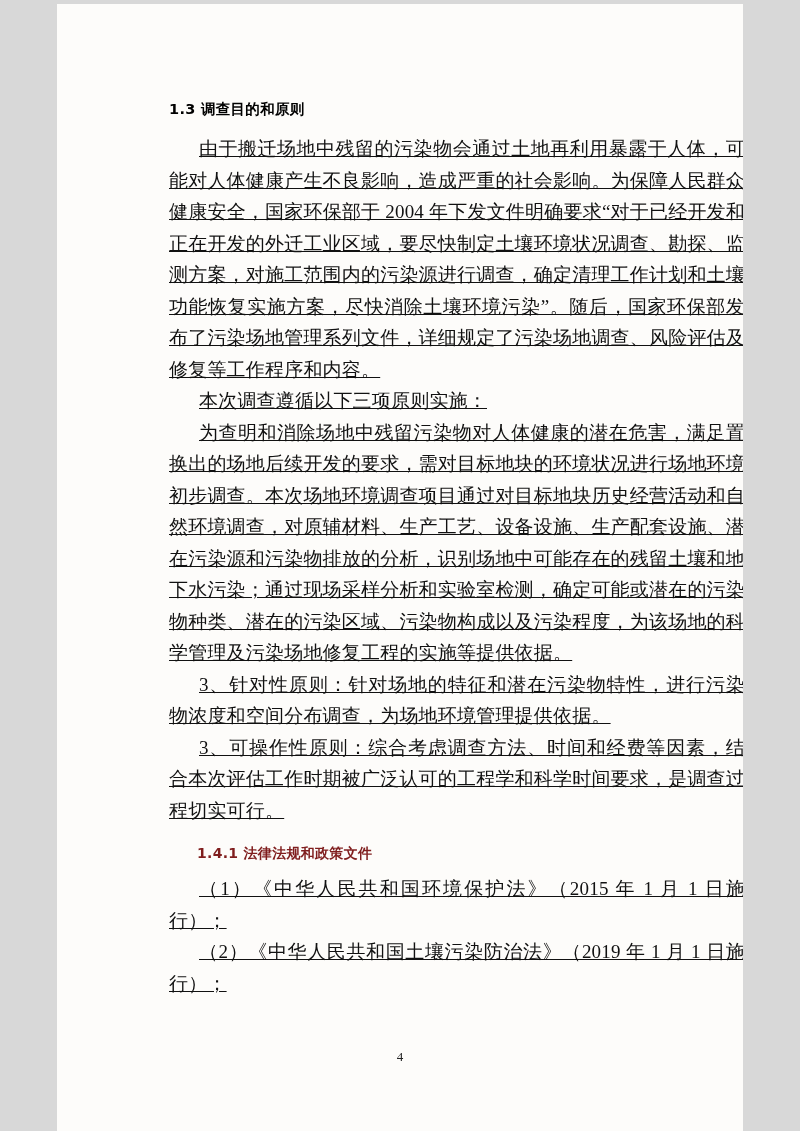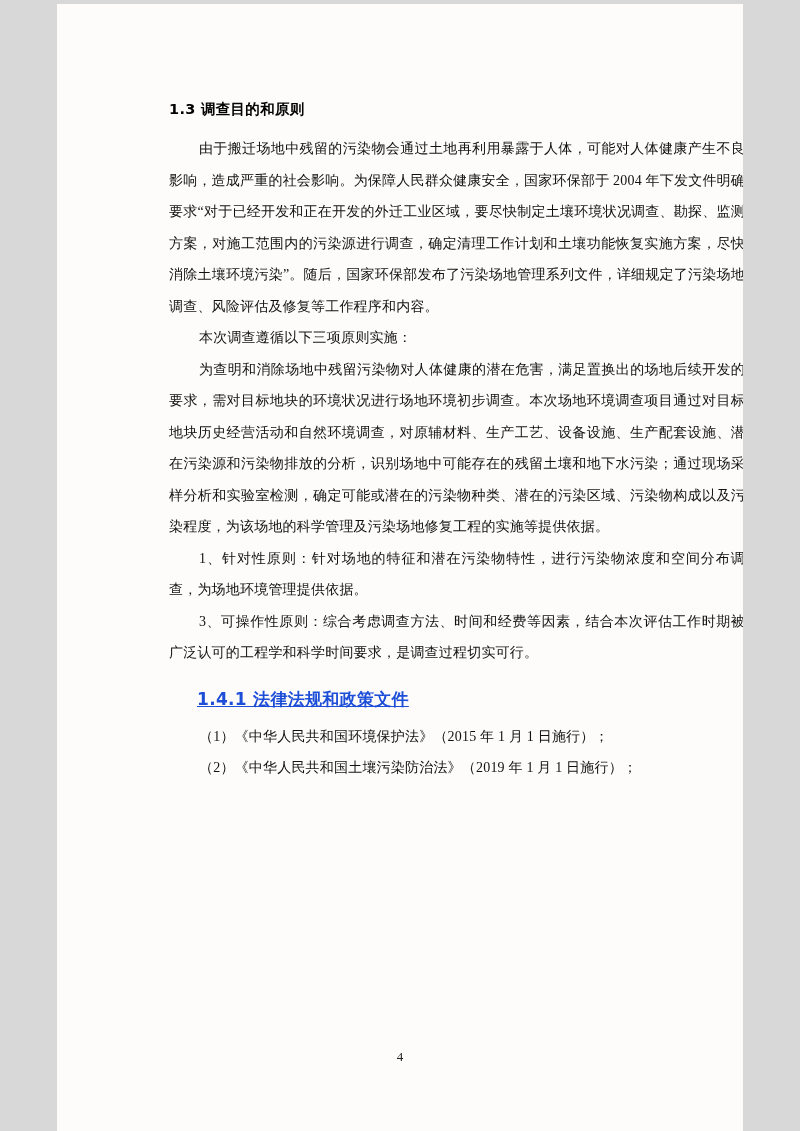--- a/index.html
+++ b/index.html
@@ -29,36 +29,36 @@
     font-family: "DejaVu Sans", "Liberation Sans", sans-serif;
     font-weight: bold;
     font-size: 14.5px;
     color: #000;
     margin: 0 0 14px 0;
     letter-spacing: 0.3px;
   }
   .h4 {
     font-family: "DejaVu Sans", "Liberation Sans", sans-serif;
     font-weight: bold;
-    font-size: 17px;
-    color: #1d4ed8;
+    font-size: 14px;
+    color: #7f1d1d;
     margin: 0 0 10px 0;
     text-indent: 28px;
     letter-spacing: 0.3px;
-    text-decoration: underline;
   }
   .para {
-    font-size: 14px;
+    font-size: 19px;
     line-height: 31.5px;
     color: #111;
     margin: 0 0 0 0;
     text-align: justify;
     text-justify: inter-ideograph;
     text-indent: 30px;
     letter-spacing: 0.2px;
+    text-decoration: underline;
   }
   .para.listitem {
     text-indent: 30px;
   }
   .spacer-sm { height: 3px; }
   .page-number {
     position: absolute;
     left: 0;
     right: 0;
     top: 1045px;
@@ -73,21 +73,21 @@
 <body>
 
 <div class="page">
   <div class="page-inner">
 
     <h3 class="h3">1.3 调查目的和原则</h3>
 
     <p class="para">由于搬迁场地中残留的污染物会通过土地再利用暴露于人体，可能对人体健康产生不良影响，造成严重的社会影响。为保障人民群众健康安全，国家环保部于 2004 年下发文件明确要求“对于已经开发和正在开发的外迁工业区域，要尽快制定土壤环境状况调查、勘探、监测方案，对施工范围内的污染源进行调查，确定清理工作计划和土壤功能恢复实施方案，尽快消除土壤环境污染”。随后，国家环保部发布了污染场地管理系列文件，详细规定了污染场地调查、风险评估及修复等工作程序和内容。</p>
     <p class="para">本次调查遵循以下三项原则实施：</p>
     <p class="para">为查明和消除场地中残留污染物对人体健康的潜在危害，满足置换出的场地后续开发的要求，需对目标地块的环境状况进行场地环境初步调查。本次场地环境调查项目通过对目标地块历史经营活动和自然环境调查，对原辅材料、生产工艺、设备设施、生产配套设施、潜在污染源和污染物排放的分析，识别场地中可能存在的残留土壤和地下水污染；通过现场采样分析和实验室检测，确定可能或潜在的污染物种类、潜在的污染区域、污染物构成以及污染程度，为该场地的科学管理及污染场地修复工程的实施等提供依据。</p>
-    <p class="para listitem">1、针对性原则：针对场地的特征和潜在污染物特性，进行污染物浓度和空间分布调查，为场地环境管理提供依据。</p>
+    <p class="para listitem">3、针对性原则：针对场地的特征和潜在污染物特性，进行污染物浓度和空间分布调查，为场地环境管理提供依据。</p>
     <p class="para listitem">3、可操作性原则：综合考虑调查方法、时间和经费等因素，结合本次评估工作时期被广泛认可的工程学和科学时间要求，是调查过程切实可行。</p>
 
     <div class="section-gap"></div>
 
 
 
     <div class="spacer-sm"></div>
 
     <h4 class="h4">1.4.1 法律法规和政策文件</h4>
 

